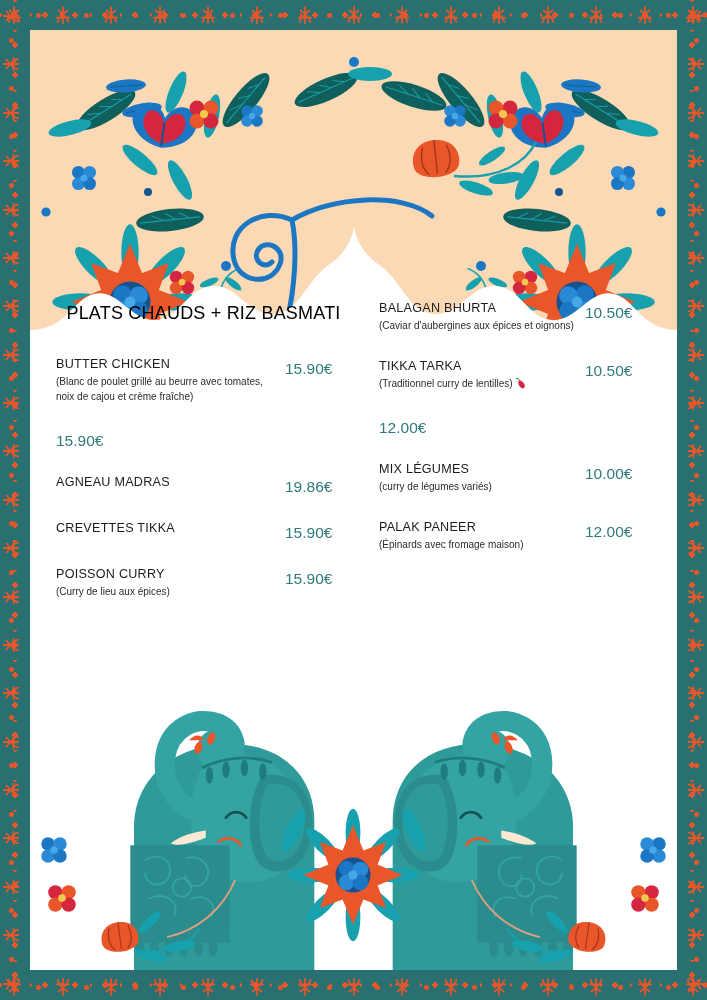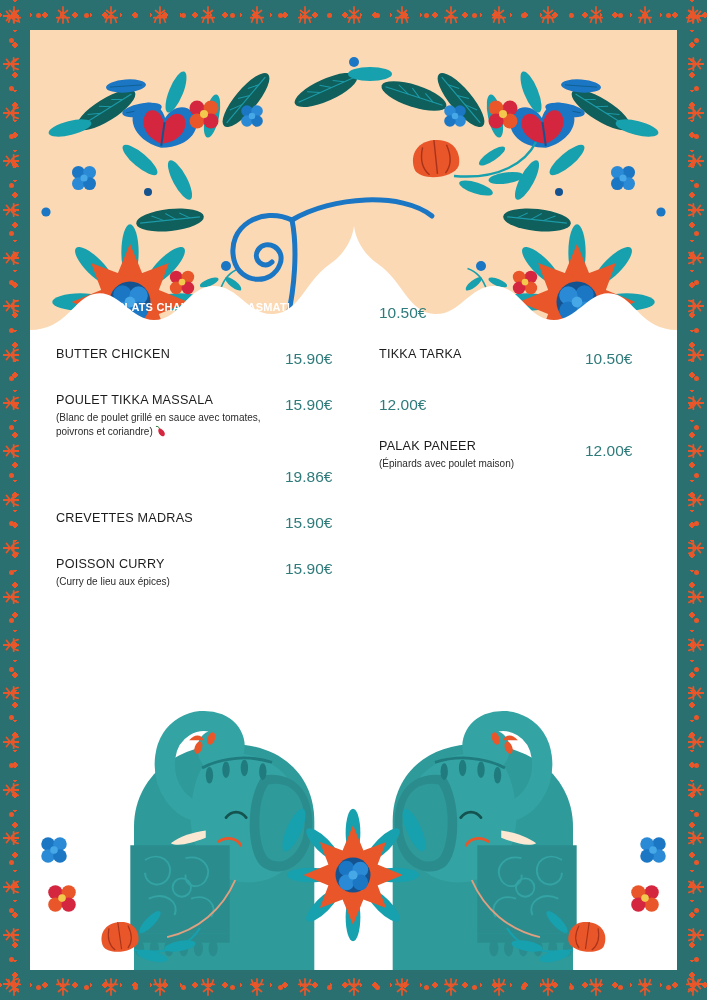--- a/index.html
+++ b/index.html
@@ -53,23 +53,23 @@
     left:0;top:300px;width:707px;
     display:flex;
     padding:0 56px;
     box-sizing:border-box;
     gap:28px;
   }
   .col{flex:1;}
   .col.right-col{flex:0 0 272px;}
 
   .sec-head{
-    color:#ffffff;
-    font-weight:bold;
-    font-size:11px;
+    color:#000000;
+    font-weight:normal;
+    font-size:18px;
     letter-spacing:.2px;
     text-align:center;
     line-height:1.45;
     margin:0 0 30px 0;
   }
   .col.right-col .sec-head{margin-bottom:18px;}
 
   .item{
     display:flex;
     align-items:flex-start;
@@ -1092,70 +1092,80 @@
     </svg>
   </div>
 
   <div id="menu">
     <div class="col left-col">
       <div class="sec-head" style="white-space: pre-line;">PLATS CHAUDS + RIZ BASMATI</div>
       <div id="list-0">
           <div class="item">
             <div class="item-txt">
               <div class="dish">BUTTER CHICKEN</div>
+              <div class="desc">(Blanc de poulet grillé au beurre avec tomates, noix de cajou et crème fraîche)</div>
             </div>
             <div class="price">15.90€</div>
           </div>
           <div class="item">
-            <div class="item-txt">
-              <div class="dish">POULET TIKKA MASSALA</div>
-              <div class="desc">(Blanc de poulet grillé en sauce avec tomates, poivrons et coriandre)<svg width="11" height="12" viewBox="-4 -3 15 17" class="chili">
-                  <use href="#chiliG"></use>
-                </svg></div>
-            </div>
             <div class="price">15.90€</div>
           </div>
           <div class="item">
             <div class="item-txt">
+              <div class="dish">AGNEAU MADRAS</div>
             </div>
             <div class="price">19.86€</div>
           </div>
           <div class="item">
             <div class="item-txt">
-              <div class="dish">CREVETTES MADRAS</div>
+              <div class="dish">CREVETTES TIKKA</div>
             </div>
             <div class="price">15.90€</div>
           </div>
           <div class="item">
             <div class="item-txt">
               <div class="dish">POISSON CURRY</div>
               <div class="desc">(Curry de lieu aux épices)</div>
             </div>
             <div class="price">15.90€</div>
           </div>
         </div>
     </div>
     <div class="col right-col">
       <div id="list-1">
           <div class="item">
+            <div class="item-txt">
+              <div class="dish">BALAGAN BHURTA</div>
+              <div class="desc">(Caviar d'aubergines aux épices et oignons)</div>
+            </div>
             <div class="price">10.50€</div>
           </div>
           <div class="item">
             <div class="item-txt">
               <div class="dish">TIKKA TARKA</div>
+              <div class="desc">(Traditionnel curry de lentilles)<svg width="11" height="12" viewBox="-4 -3 15 17" class="chili">
+                  <use href="#chiliG"></use>
+                </svg></div>
             </div>
             <div class="price">10.50€</div>
           </div>
           <div class="item">
             <div class="price">12.00€</div>
           </div>
           <div class="item">
             <div class="item-txt">
+              <div class="dish">MIX LÉGUMES</div>
+              <div class="desc">(curry de légumes variés)</div>
+            </div>
+            <div class="price">10.00€</div>
+          </div>
+          <div class="item">
+            <div class="item-txt">
               <div class="dish">PALAK PANEER</div>
-              <div class="desc">(Épinards avec poulet maison)</div>
+              <div class="desc">(Épinards avec fromage maison)</div>
             </div>
             <div class="price">12.00€</div>
           </div>
         </div>
     </div>
   </div>
 
 </div>
 
 </body></html>

